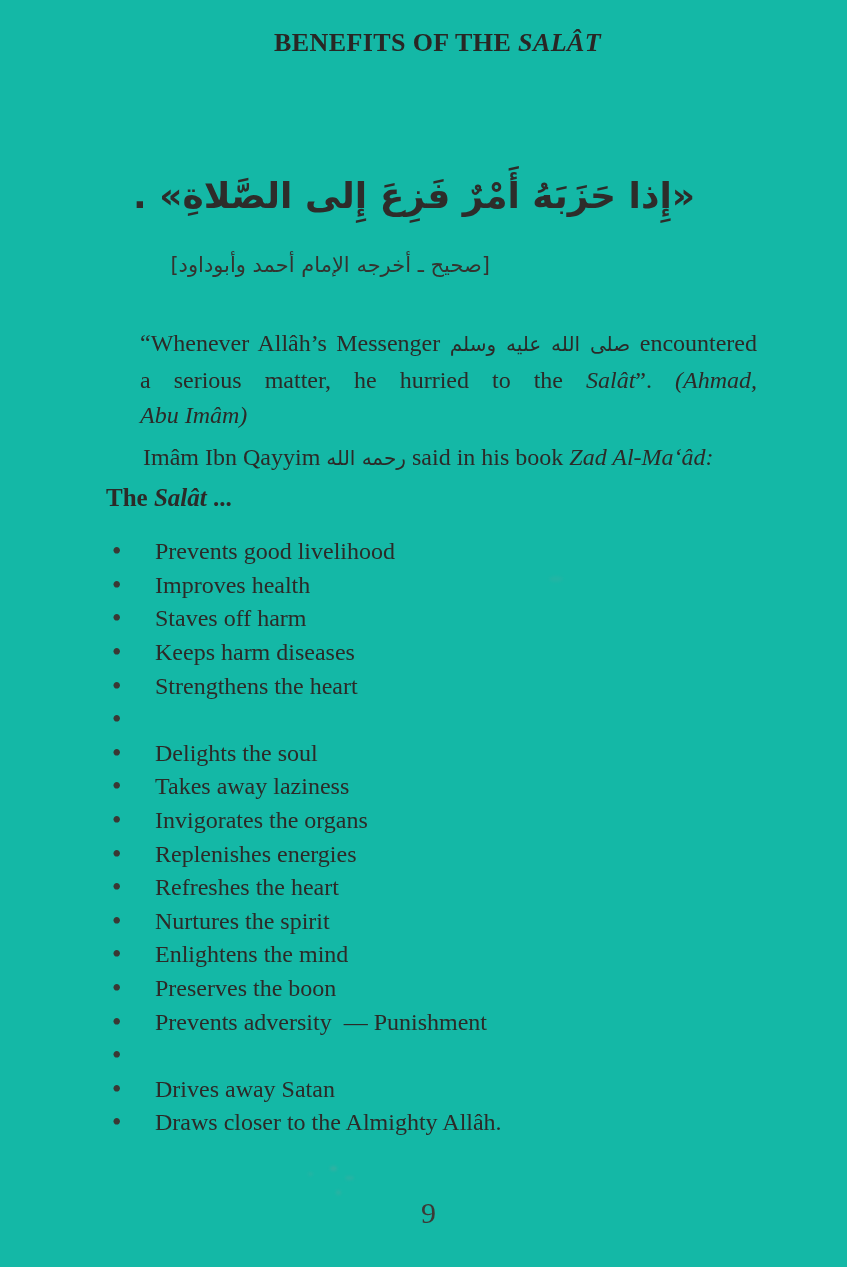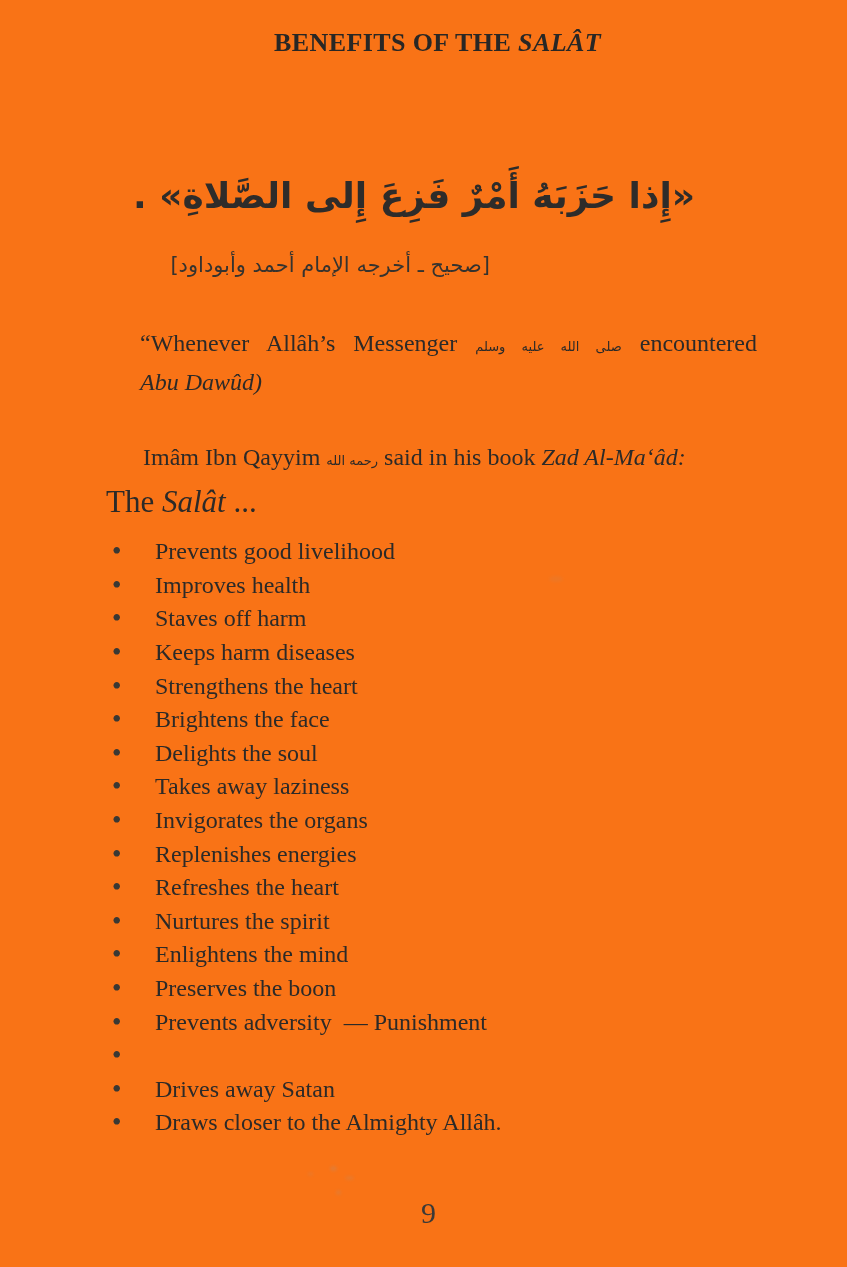--- a/index.html
+++ b/index.html
@@ -1,21 +1,21 @@
 <!DOCTYPE html>
 <html><head>
 <meta charset="utf-8">
 <style>
   html, body { margin: 0; padding: 0; background: #e9e9e9; }
   .page {
     position: relative;
     width: 847px;
     height: 1267px;
     margin: 0 auto;
-    background: #f97316;
+    background: #14b8a6;
     overflow: hidden;
     color: #2c2a28;
     font-family: "Liberation Serif", "DejaVu Serif", serif;
   }
 
   .title {
     position: absolute;
     top: 28px; left: 0; right: 0;
     text-align: center;
     font-size: 26px;
@@ -54,39 +54,39 @@
     position: absolute;
     top: 326px; left: 140px;
     width: 617px;
     font-size: 24px;
     line-height: 35.5px;
   }
   .quote .jline { text-align: justify; text-align-last: justify; }
   .quote .it { font-style: italic; }
   .ar-inline {
     font-family: "DejaVu Sans", sans-serif;
-    font-size: 13px;
+    font-size: 20px;
     white-space: nowrap;
     margin-top: 40px;
   }
 
   .imam {
     position: absolute;
     top: 440px; left: 143px;
     width: 620px;
     font-size: 24px;
     line-height: 35px;
   }
   .imam .it { font-style: italic; }
 
   .heading {
     position: absolute;
     top: 484px; left: 106px;
-    font-size: 31px;
-    font-weight: normal;
+    font-size: 25px;
+    font-weight: bold;
   }
   .heading .it { font-style: italic; }
 
   .benefits {
     position: absolute;
     top: 535px; left: 106px;
     right: 60px;
   }
   .b-row {
     display: flex;
@@ -139,22 +139,25 @@
   </div>
 
   <div class="hadith" dir="rtl">«إِذا حَزَبَهُ أَمْرٌ فَزِعَ إِلى الصَّلاةِ» .</div>
 
   <div class="grading" dir="rtl">[صحيح ـ أخرجه الإمام أحمد وأبوداود]</div>
 
   <div class="quote">
     <div class="jline">
       <span>“Whenever Allâh’s Messenger </span><span class="ar-inline">صلى الله عليه وسلم</span><span> encountered</span>
     </div>
+    <div class="jline">
+      <span>a serious matter, he hurried to the </span><span class="it">Salât</span><span>”. </span><span class="it">(Ahmad,</span>
+    </div>
     <div>
-      <span class="it">Abu Dawûd)</span>
+      <span class="it">Abu Imâm)</span>
     </div>
   </div>
 
   <div class="imam">
     <span>Imâm Ibn Qayyim </span><span class="ar-inline">رحمه الله</span><span> said in his book </span><span class="it">Zad Al-Ma‘âd:</span>
   </div>
 
   <div class="heading">
     <span>The </span><span class="it">Salât</span><span> ...</span>
   </div>
@@ -175,21 +178,20 @@
     <div class="b-row">
         <span class="dot">•</span>
         <span class="b-label">Keeps harm diseases</span>
       </div>
     <div class="b-row">
         <span class="dot">•</span>
         <span class="b-label">Strengthens the heart</span>
       </div>
     <div class="b-row">
         <span class="dot">•</span>
-        <span class="b-label">Brightens the face</span>
       </div>
     <div class="b-row">
         <span class="dot">•</span>
         <span class="b-label">Delights the soul</span>
       </div>
     <div class="b-row">
         <span class="dot">•</span>
         <span class="b-label">Takes away laziness</span>
       </div>
     <div class="b-row">

